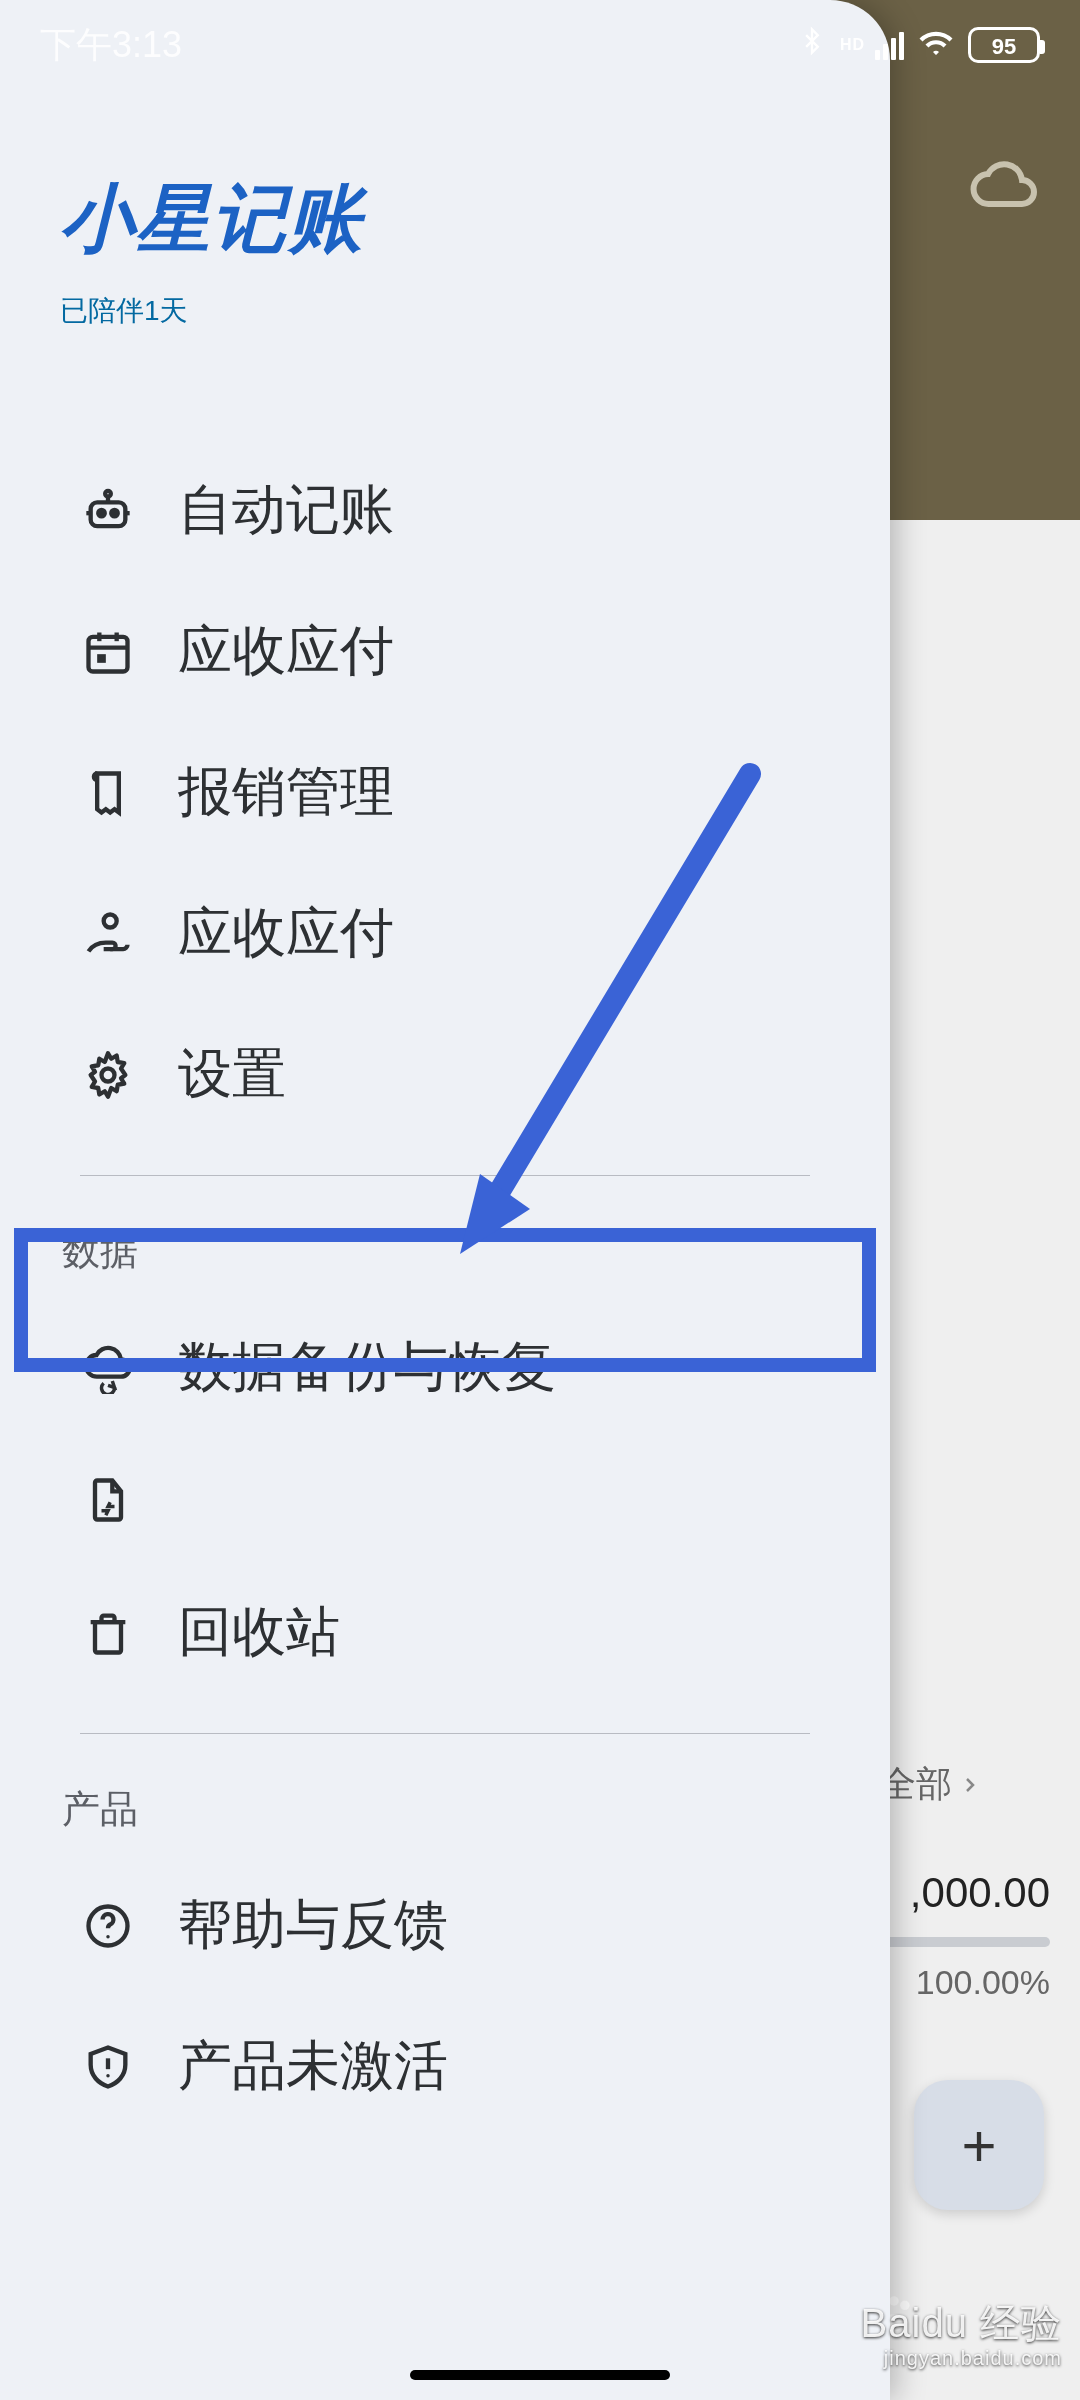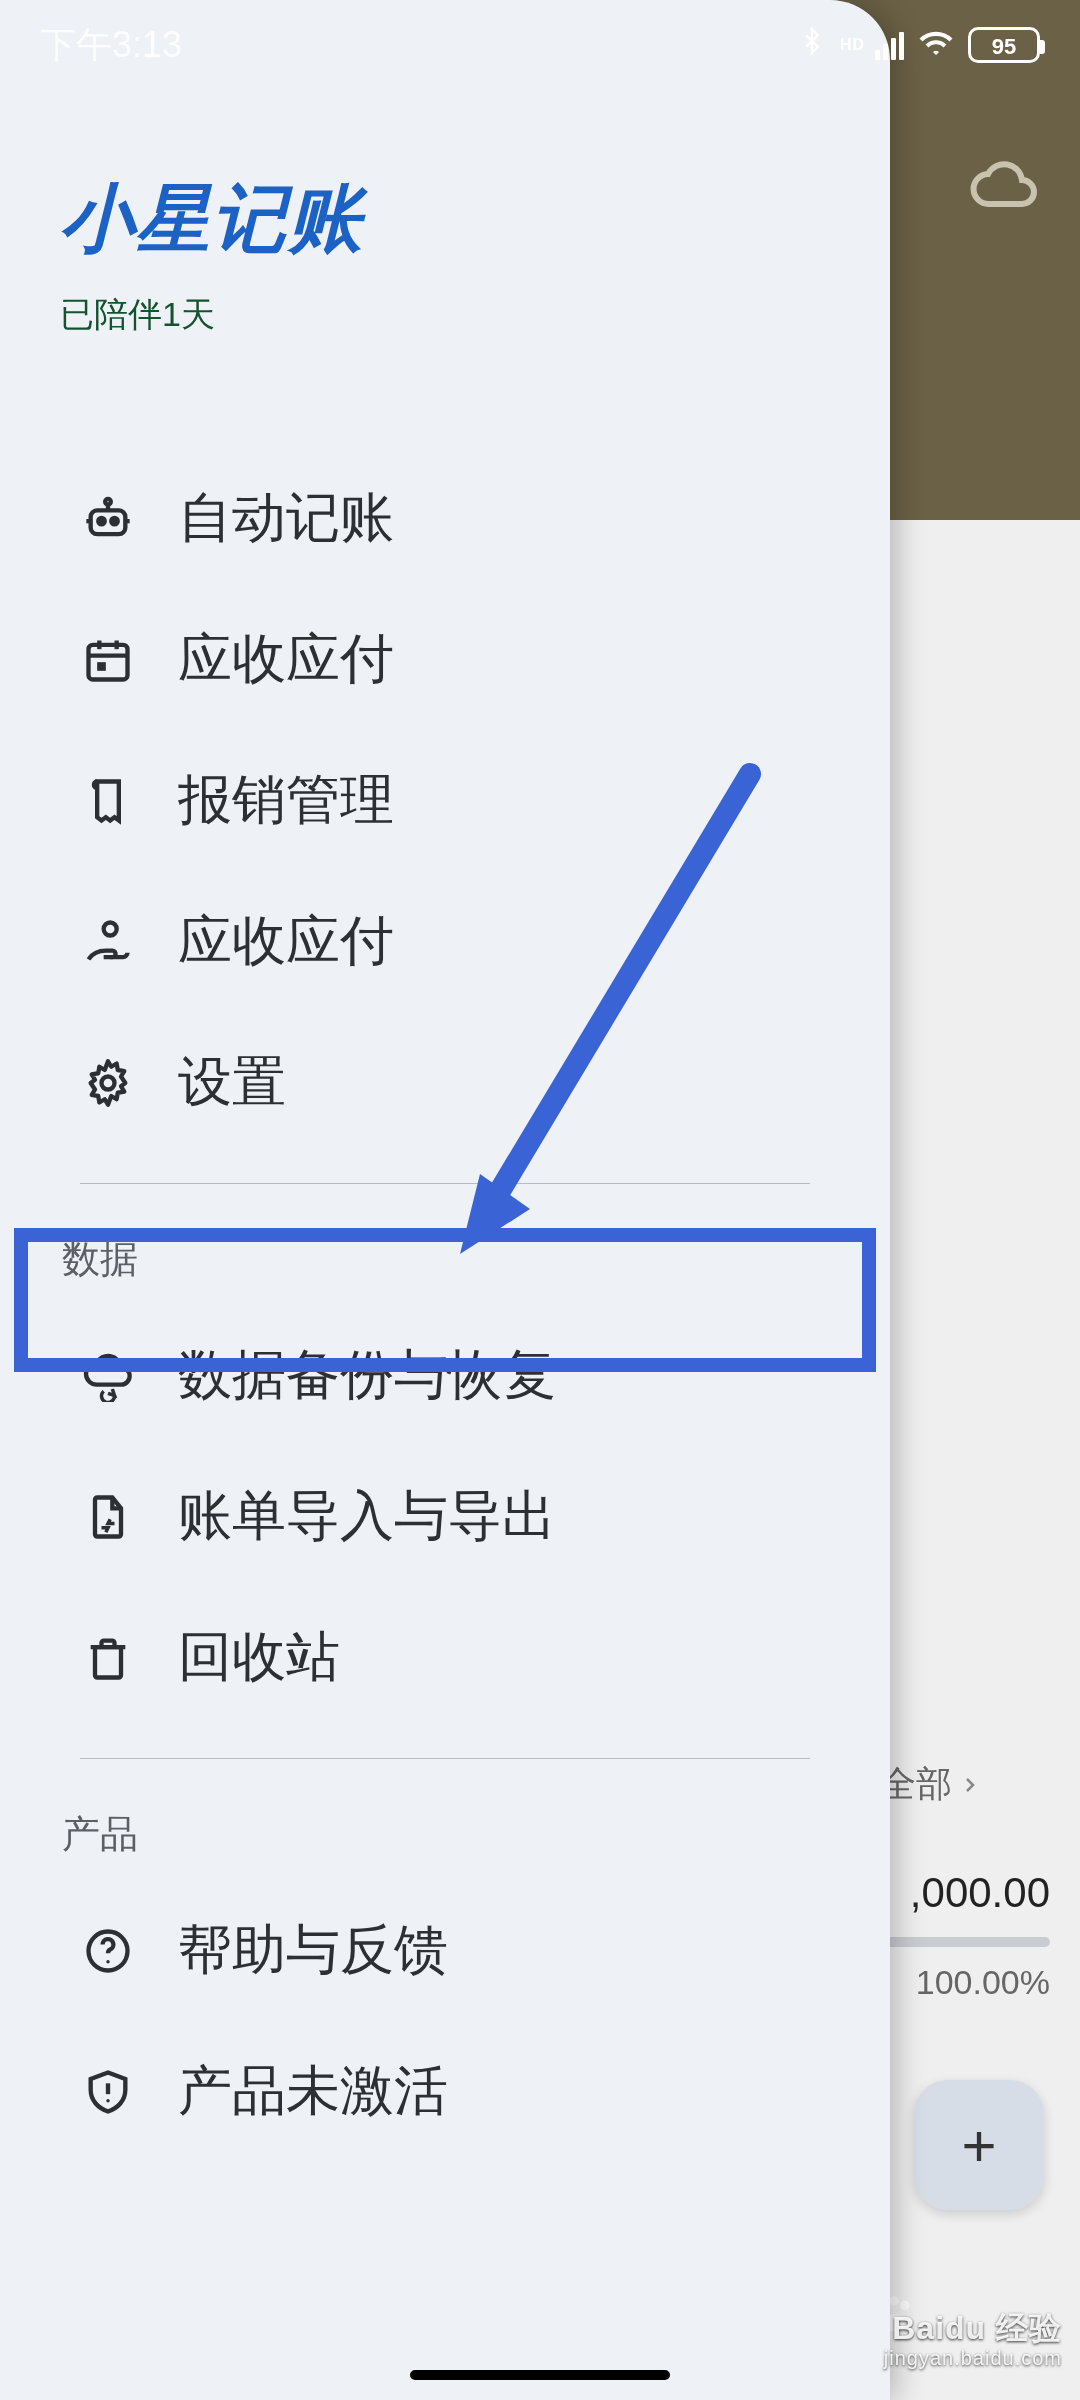--- a/index.html
+++ b/index.html
@@ -29,42 +29,42 @@
   .bg-all { font-size:36px; color:#666; display:flex; align-items:center; justify-content:flex-start; gap:6px; margin-bottom:60px;}
   .bg-amt { font-size:42px; color:#222; font-weight:500; margin-bottom:20px;}
   .bg-bar { height:10px; background:#c9ccd1; border-radius:5px; margin-left:-40px; margin-bottom:16px;}
   .bg-pct { font-size:34px; color:#666; }
   .bg-fab { position:absolute; right:36px; top:2080px; width:130px; height:130px; background:#d7dde7; border-radius:34px; display:flex; align-items:center; justify-content:center; font-size:60px; color:#333; box-shadow:0 4px 12px rgba(0,0,0,0.15); }
 
   
   .drawer { position:absolute; top:0; left:0; width:890px; height:100%; background:#eef1f6; border-top-right-radius:60px; box-shadow: 6px 0 30px rgba(0,0,0,0.25); z-index:40; padding-top:170px; }
   .brand { padding: 0 60px; }
   .brand-title { font-size:74px; font-weight:800; font-style:italic; color:#1c62c4; letter-spacing:2px; }
-  .brand-sub { margin-top:22px; font-size:34px; color:#14532d; }
+  .brand-sub { margin-top:22px; font-size:28px; color:#0369a1; }
 
   .menu { margin-top:110px; }
   .section-label { padding: 0 62px; font-size:38px; color:#5c5f66; margin:50px 0 20px; }
   .divider { height:1px; background:#b8bbc2; margin:30px 80px 0; }
 
   .item { display:flex; align-items:center; gap:42px; padding:34px 80px; }
   .item .icon { width:56px; height:56px; display:flex; align-items:center; justify-content:center; }
   .item .icon svg { width:52px; height:52px; stroke:#2d3033; stroke-width:2; fill:none; }
   .item .label { font-size:54px; color:#2d3033; font-weight:450; }
 
   .highlight-box { position:absolute; left:14px; top:1228px; width:862px; height:144px; border:14px solid #3a63d6; z-index:45; pointer-events:none; }
 
   
   .arrow { position:absolute; left:420px; top:754px; z-index:46; pointer-events:none; }
 
   
   .nav-handle { position:absolute; bottom:20px; left:50%; transform:translateX(-50%); width:260px; height:10px; background:#000; border-radius:5px; z-index:60; }
 
   
   .watermark { position:absolute; right:18px; bottom:30px; color:rgba(255,255,255,0.9); text-align:right; z-index:70; text-shadow:0 1px 3px rgba(0,0,0,0.8); }
-  .wm-main { font-size:32px; font-weight:700; letter-spacing:1px; }
+  .wm-main { font-size:40px; font-weight:400; letter-spacing:1px; }
   .wm-sub { font-size:20px; letter-spacing:1px; margin-top:-4px;}
   .paw { position:absolute; right:160px; bottom:56px; opacity:0.85; }
 </style>
 </head>
 <body>
 
 <div class="screen">
 
   <div class="bg-top"></div>
   <div class="bg-cloud">
@@ -198,21 +198,20 @@
       </div>
 
       <div class="item">
         <span class="icon">
           <svg viewBox="0 0 24 24">
               <path d="M14 3H7a1 1 0 0 0-1 1v16a1 1 0 0 0 1 1h10a1 1 0 0 0 1-1V8l-4-5z"></path>
               <path d="M14 3v5h4"></path>
               <path d="M9 17h3l-1 2m4-4h-3l1-2" stroke-width="1.6"></path>
             </svg>
         </span>
-        <span class="label">账单导入与导出</span>
       </div>
 
       <div class="item">
         <span class="icon">
           <svg viewBox="0 0 24 24">
               <rect x="6" y="7" width="12" height="14" rx="1"></rect>
               <line x1="4" y1="7" x2="20" y2="7"></line>
               <path d="M9 7V5a1 1 0 0 1 1-1h4a1 1 0 0 1 1 1v2"></path>
             </svg>
         </span>

